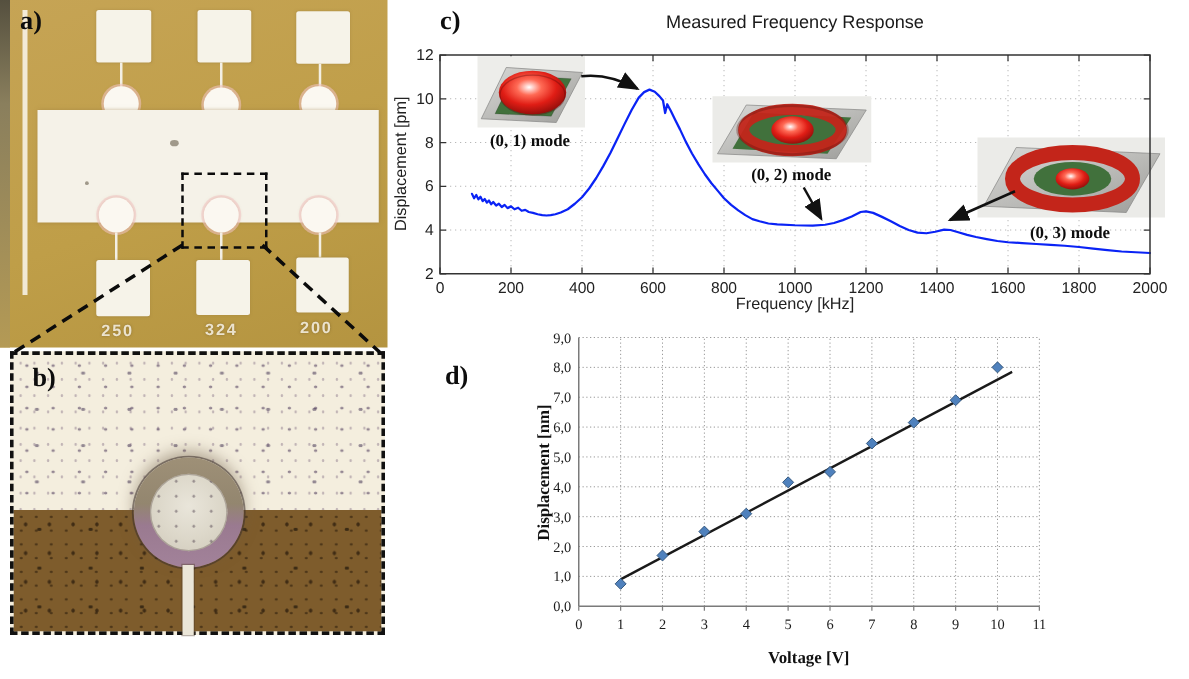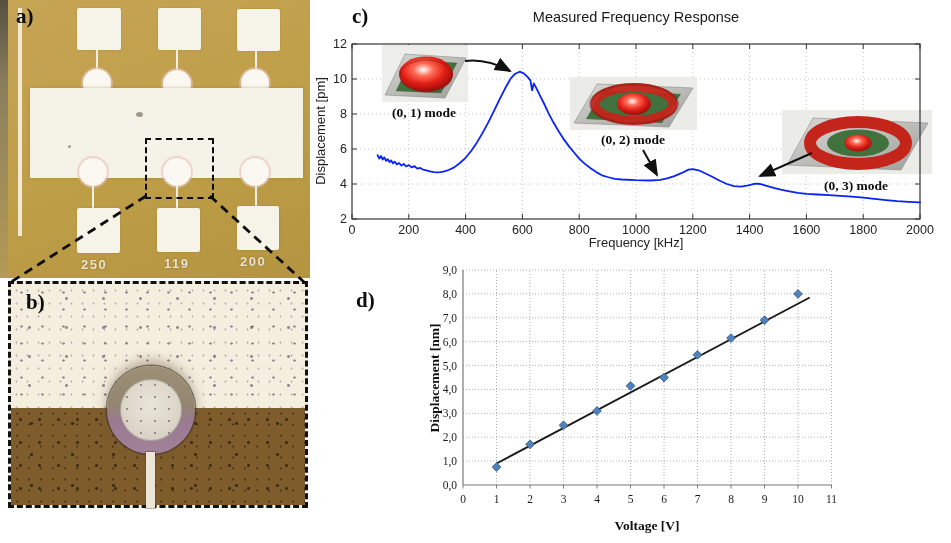--- a/index.html
+++ b/index.html
@@ -84,21 +84,21 @@
 
     <div class="trace" style="left:92px;top:186px;height:22px"></div>
     <div class="trace" style="left:176px;top:186px;height:22px"></div>
     <div class="trace" style="left:255px;top:186px;height:20px"></div>
 
     <div class="sq" style="left:77px;top:208px;width:43px;height:45px"></div>
     <div class="sq" style="left:157px;top:208px;width:43px;height:44px"></div>
     <div class="sq" style="left:237px;top:206px;width:42px;height:44px"></div>
 
     <div class="padnum" style="left:81px;top:257px">250</div>
-    <div class="padnum" style="left:164px;top:256px">119</div>
+    <div class="padnum" style="left:164px;top:256px">324</div>
     <div class="padnum" style="left:240px;top:254px">200</div>
 
     <div id="zoom-box"></div>
     <div class="speck-a" style="left:136px;top:112px;width:7px;height:5px"></div>
     <div class="speck-a" style="left:68px;top:145px;width:3px;height:3px"></div>
   </div>
 
   <svg id="connector-overlay" class="abs">
     <line x1="146" y1="196" x2="11" y2="282" stroke="#0b0b0b" stroke-width="2.8" stroke-dasharray="9 6"></line>
     <line x1="210" y1="196" x2="304" y2="282" stroke="#0b0b0b" stroke-width="2.8" stroke-dasharray="9 6"></line>

